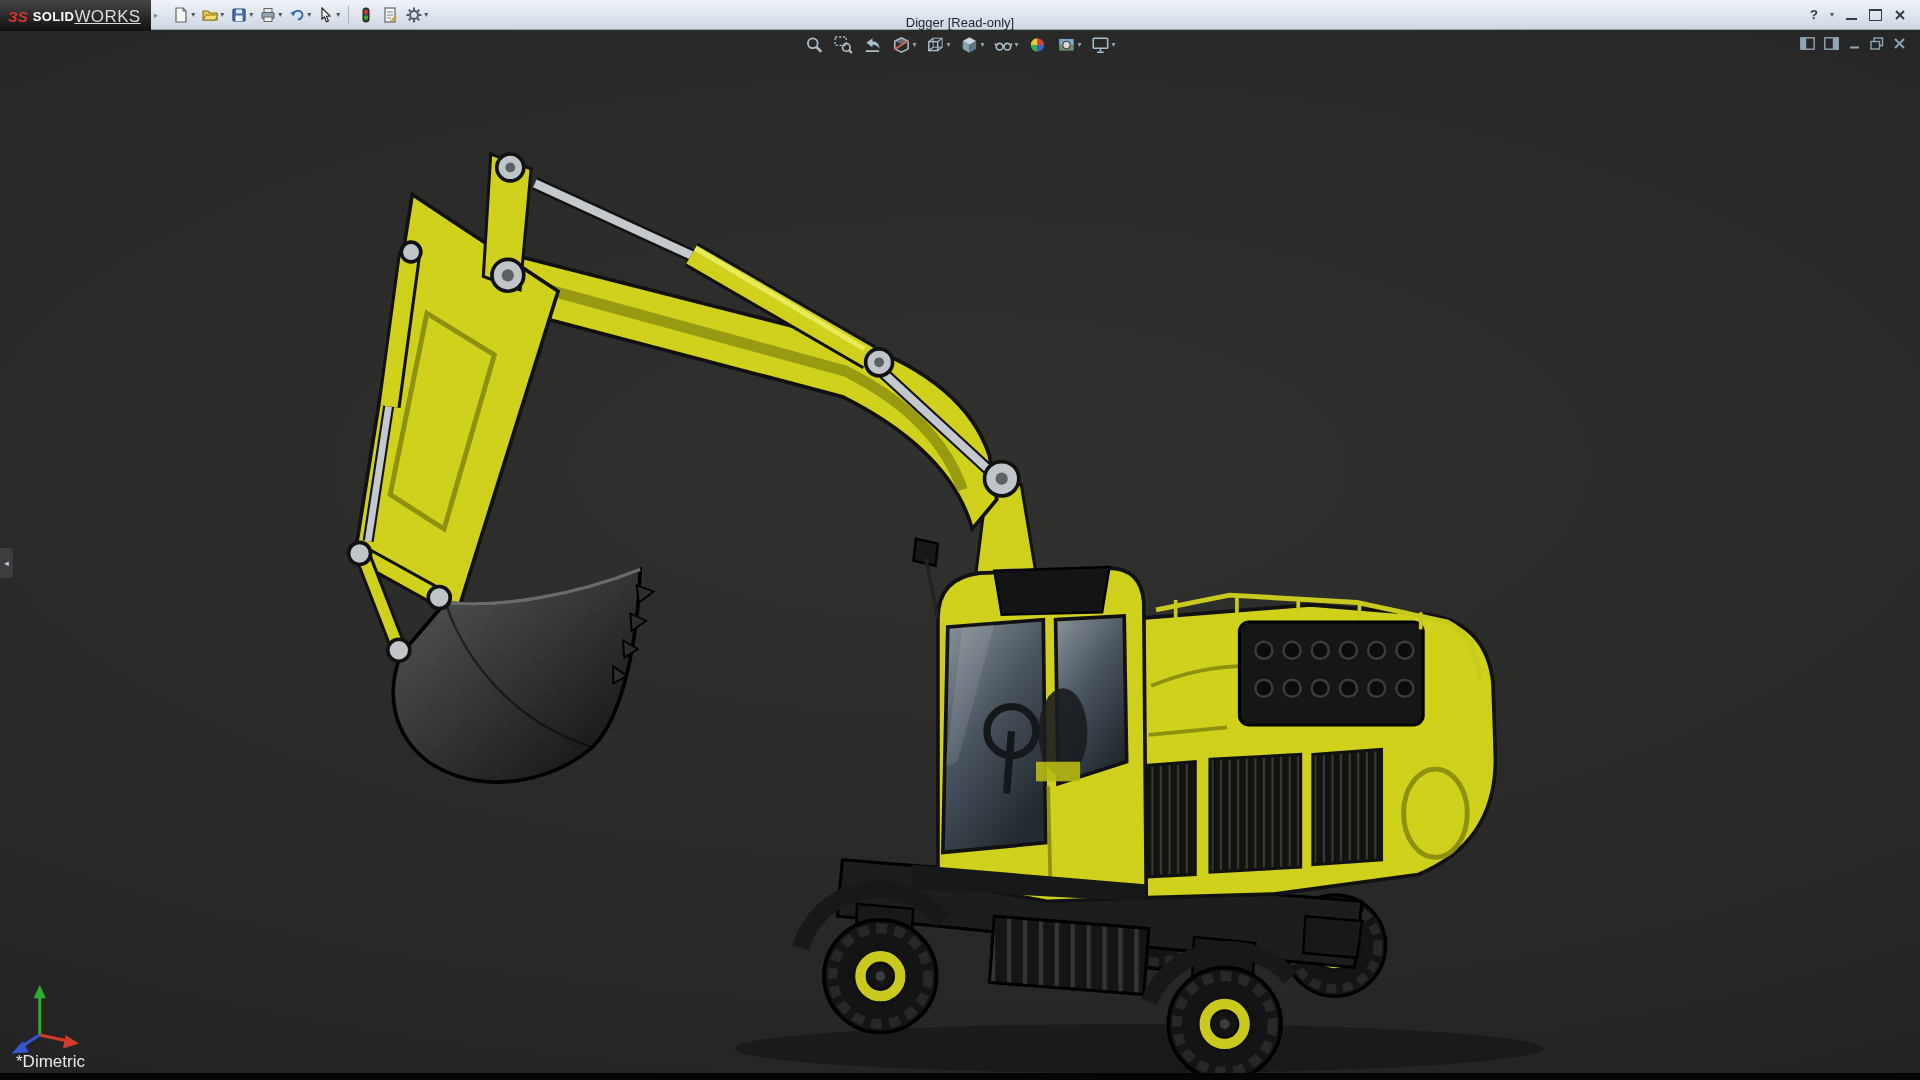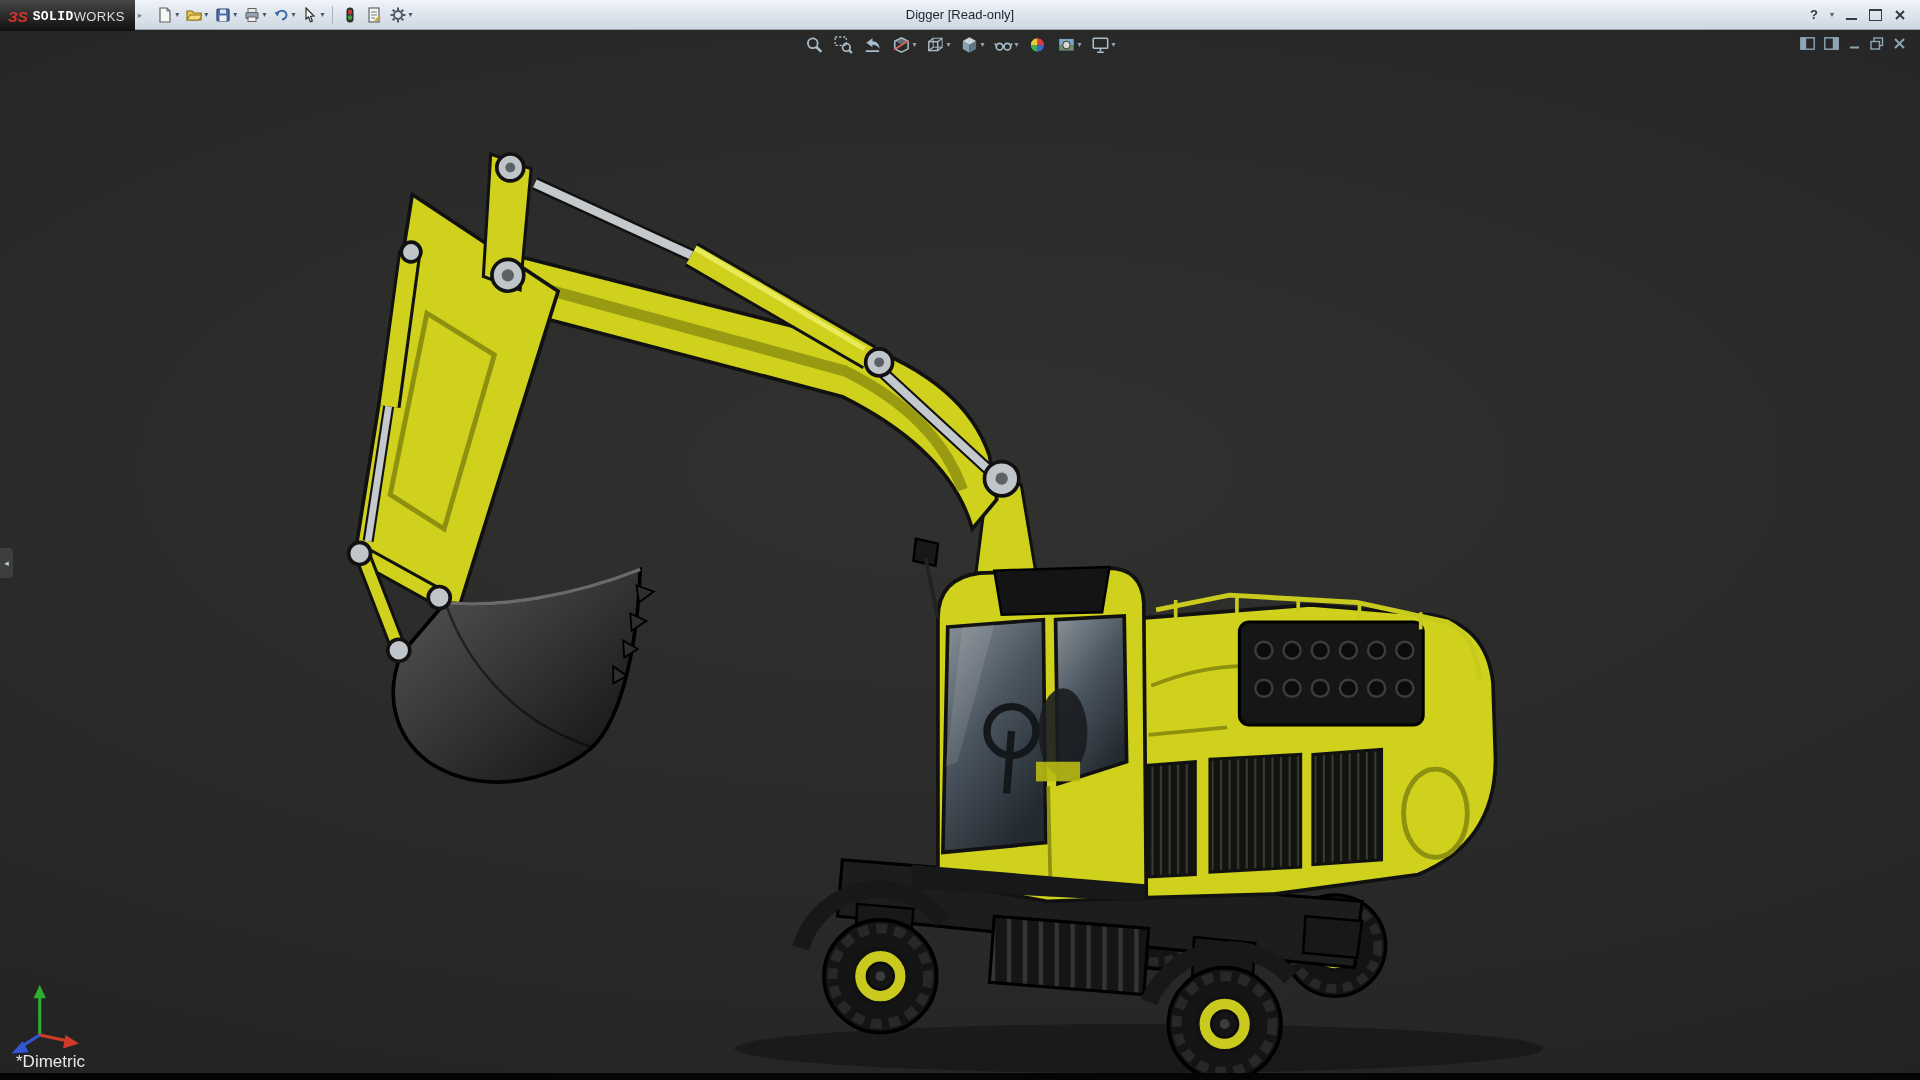--- a/index.html
+++ b/index.html
@@ -13,31 +13,31 @@
     position:absolute;top:0;left:0;width:100%;height:29px;
     background:linear-gradient(#f0f4f9,#dde4ec 55%,#cfd7e2);
     border-bottom:1px solid #97a1ad;
     display:flex;align-items:center;z-index:20;
   }
   .logo-block{
     height:100%;display:flex;align-items:center;padding:4px 10px 0 8px;
     background:linear-gradient(#4a4a4a,#101010);color:#fff;
   }
   .logo-glyph{color:#d8342c;font-weight:bold;font-style:italic;font-size:15px;margin-right:5px;}
-  .brand-bold{font-weight:bold;font-size:13px;letter-spacing:.4px;font-family:Liberation Mono, monospace;}
-  .brand-rest{font-weight:normal;font-size:13px;color:#dcdcdc;letter-spacing:.4px;}
+  .brand-bold{font-weight:bold;font-size:13px;letter-spacing:.4px;}
+  .brand-rest{font-weight:normal;font-size:17px;color:#dcdcdc;letter-spacing:.4px;text-decoration:underline;}
   .logo-notch{color:#7e8a98;font-size:9px;margin:0 5px 0 3px;}
   .qat{display:flex;align-items:center;margin-left:6px;}
   .qat-btn{display:flex;align-items:center;padding:2px 3px;border-radius:3px;cursor:default;}
   .qat-btn svg{display:block;}
   .caret{font-size:8px;color:#4c5866;margin-left:1px;line-height:1;}
   .qat-sep{width:1px;height:18px;background:#aab4c0;margin:0 5px;}
   .app-title{
     position:absolute;left:50%;transform:translateX(-50%);
-    top:0;height:29px;line-height:29px;font-size:13px;color:#1d2430;white-space:nowrap;
+    top:8px;height:29px;line-height:29px;font-size:13px;color:#1d2430;white-space:nowrap;
   }
   .win-controls{margin-left:auto;display:flex;align-items:center;gap:12px;padding-right:14px;}
   .wc-help{font-size:13px;color:#2e3844;font-weight:bold;}
   .wc-caret{font-size:8px;color:#4c5866;}
   .wc-min{width:11px;height:8px;border-bottom:2px solid #333b46;}
   .wc-max{width:11px;height:9px;border:1px solid #333b46;border-top-width:2px;}
   .wc-close svg{display:block;}
   
   .viewport{
     position:absolute;top:29px;left:0;width:1920px;height:1044px;

